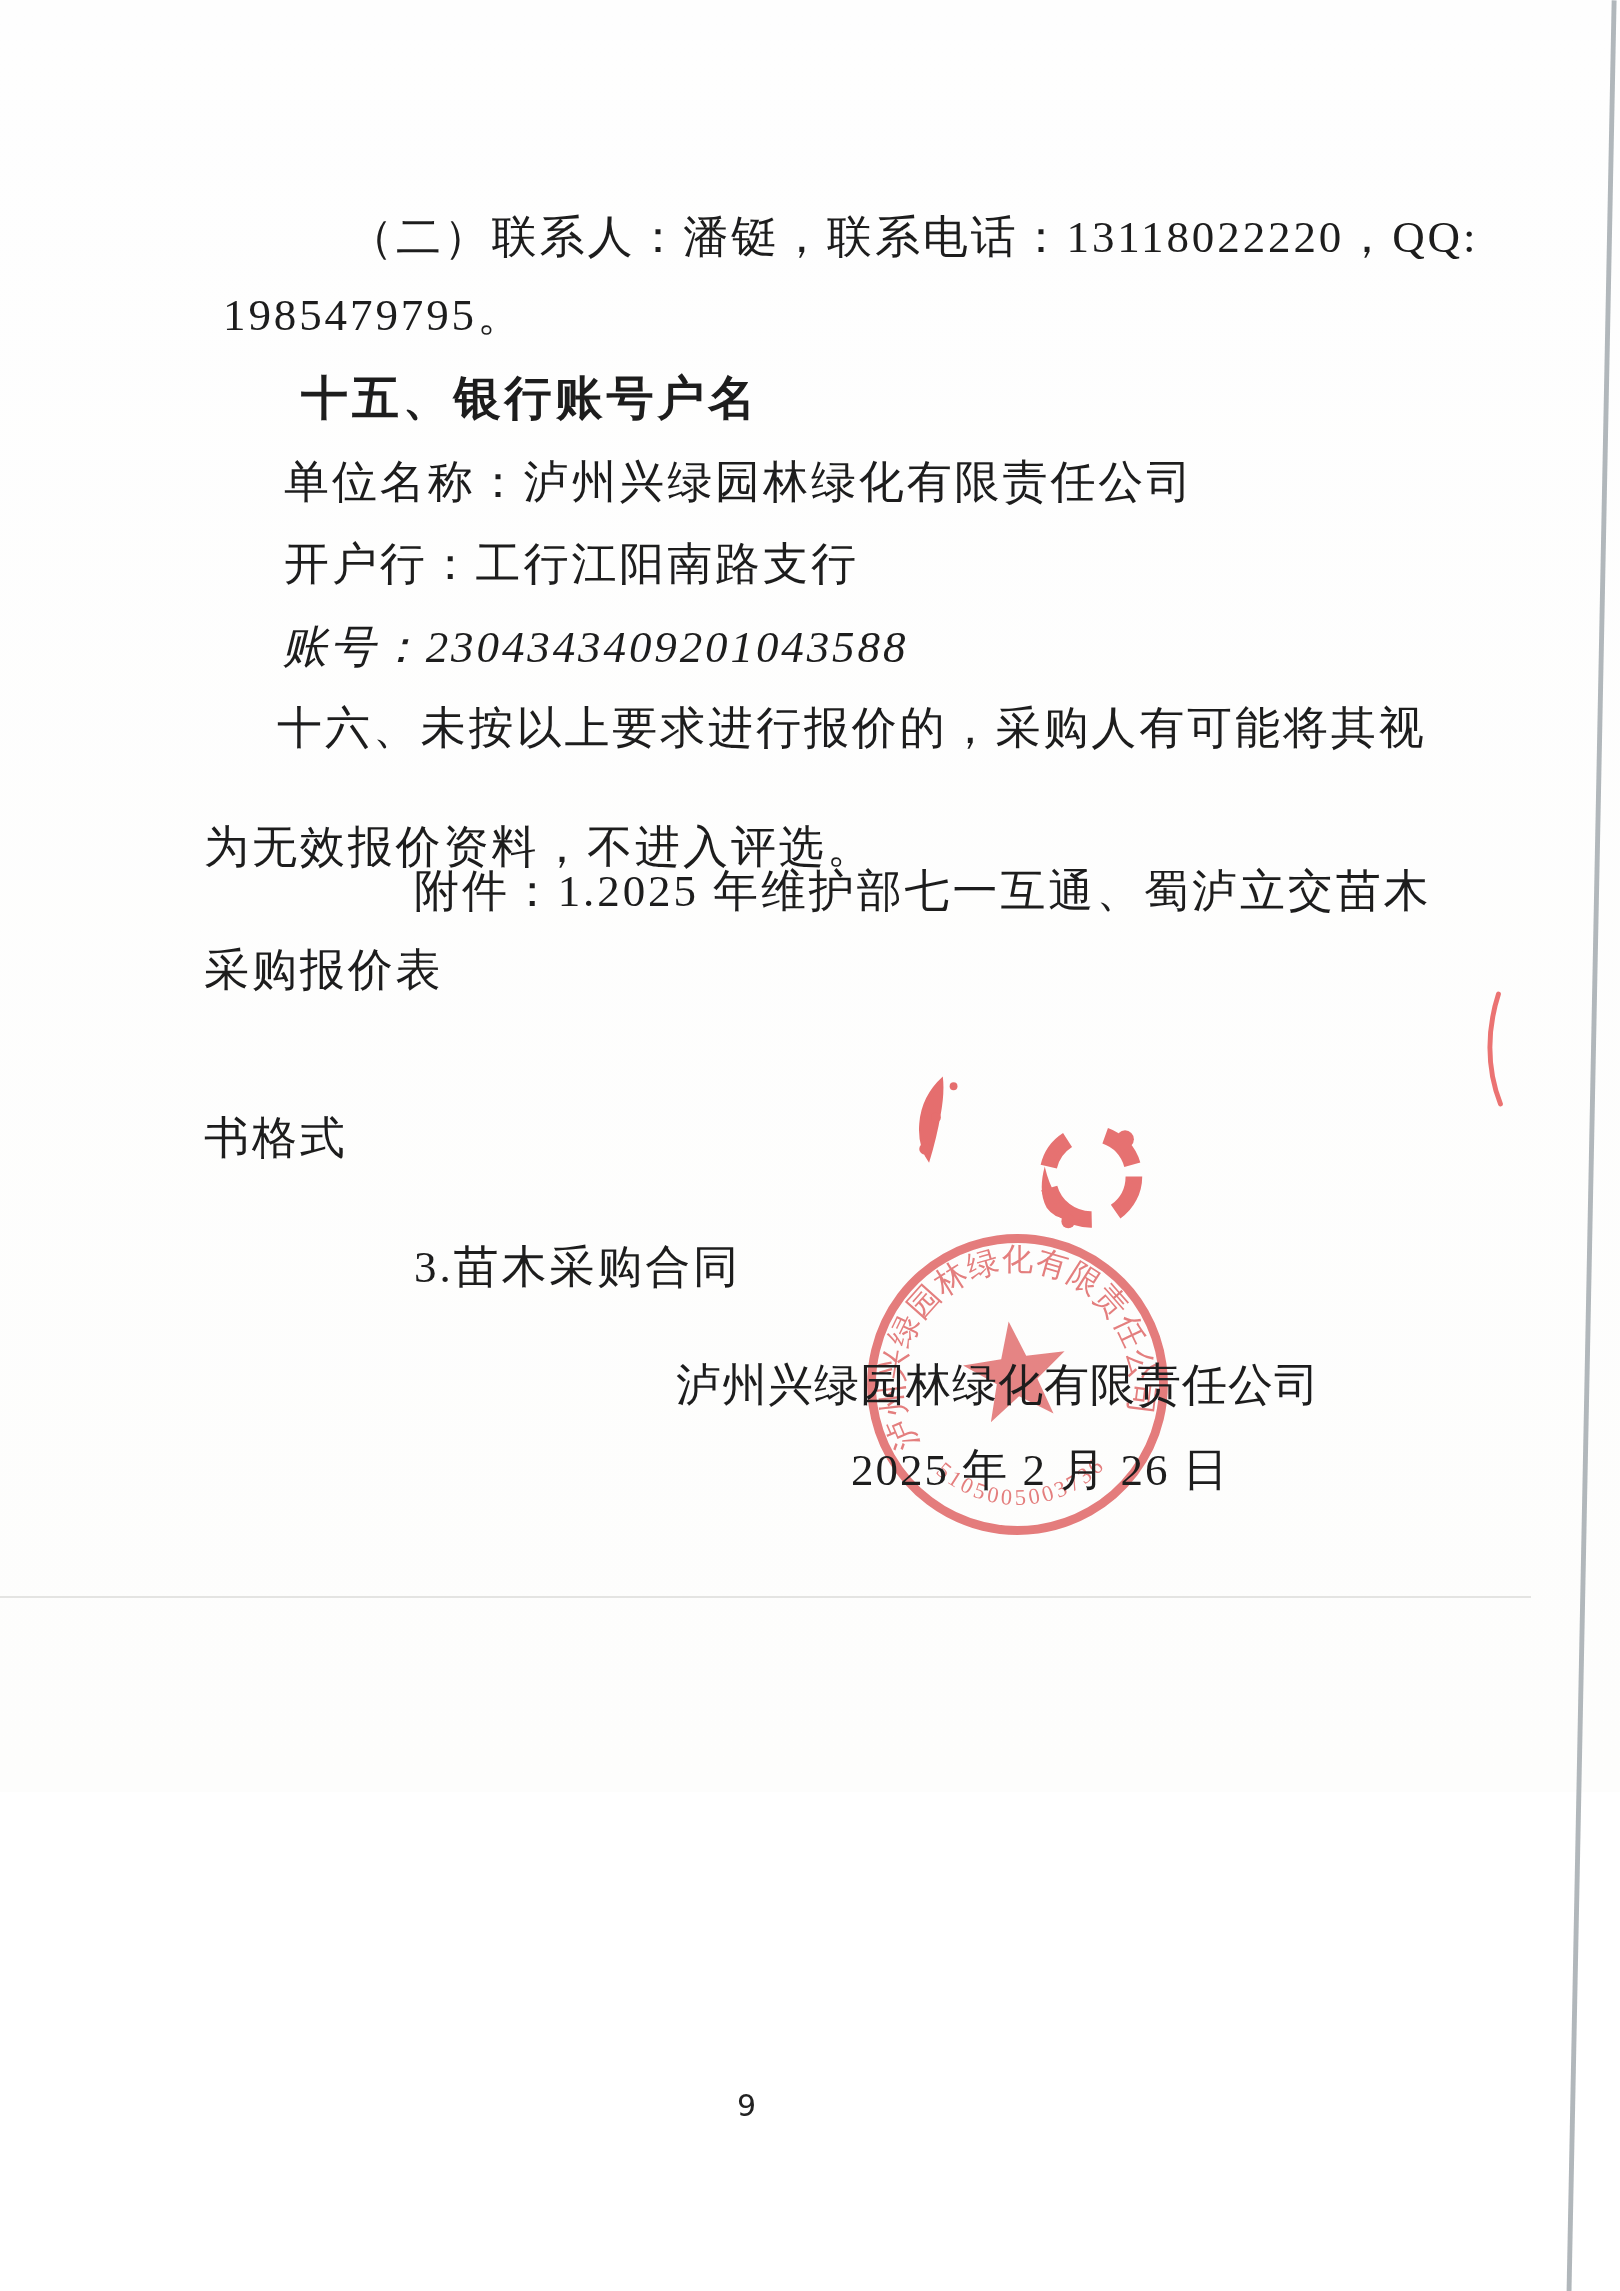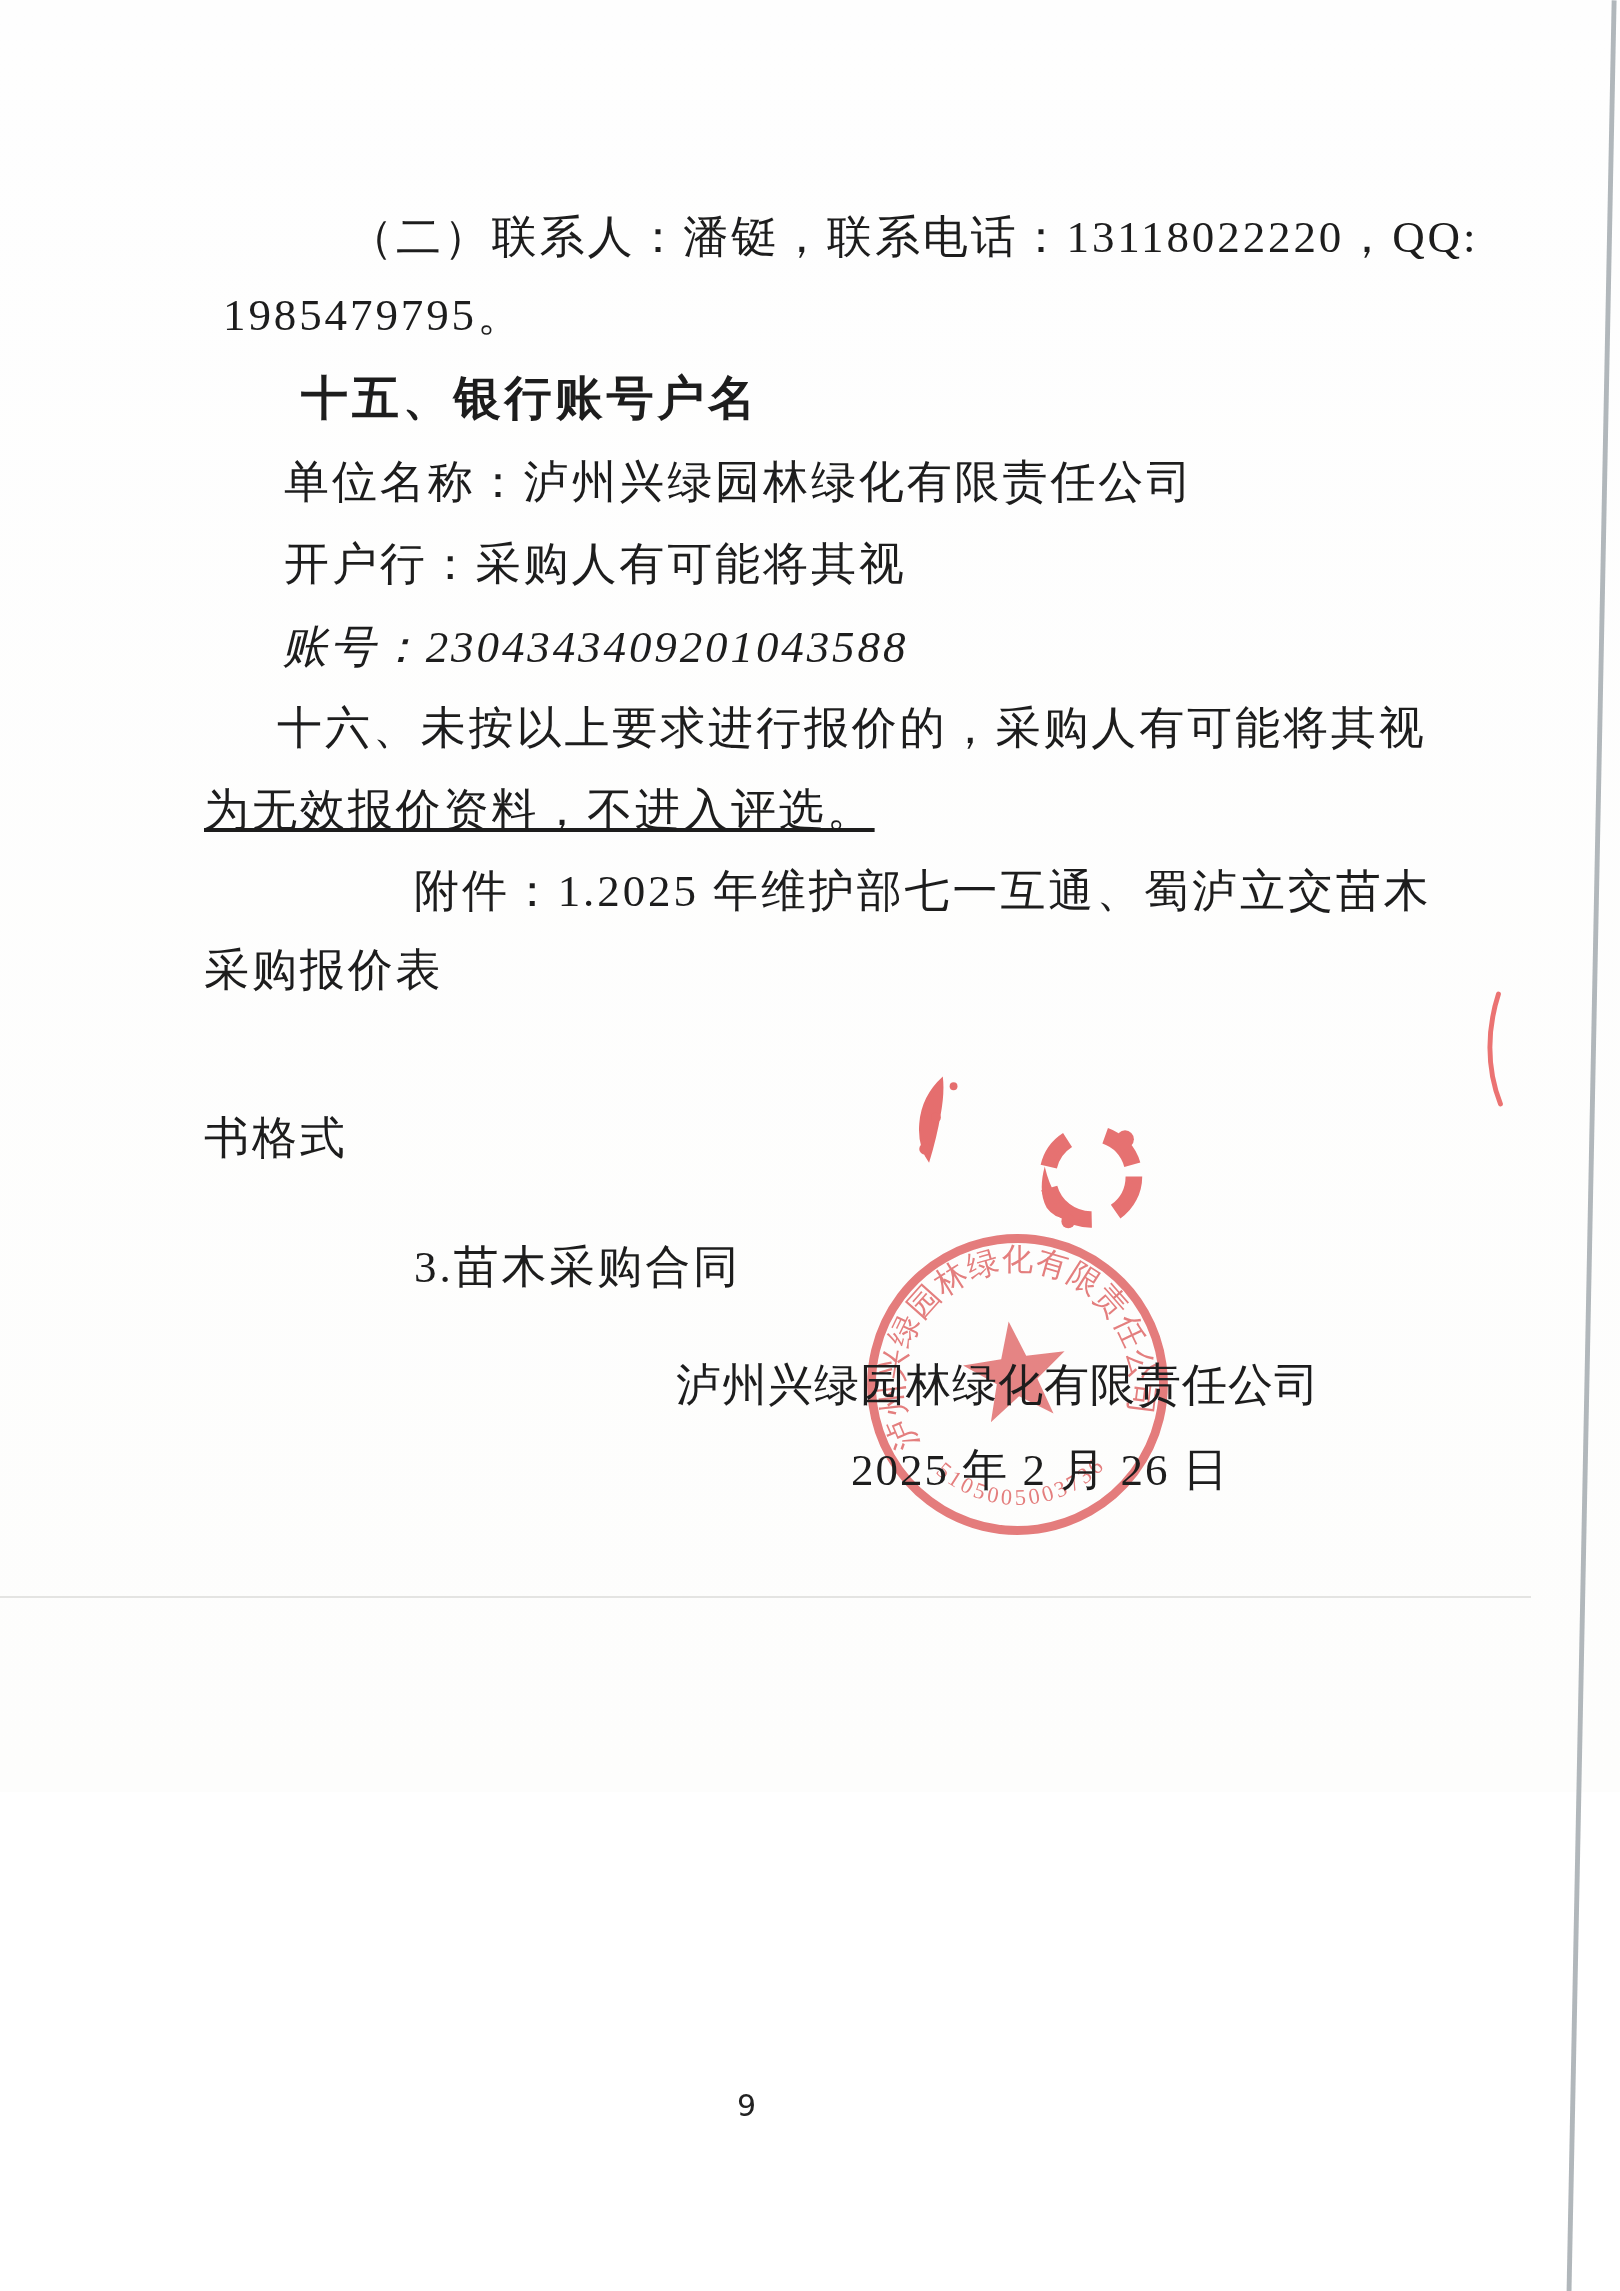--- a/index.html
+++ b/index.html
@@ -23,21 +23,21 @@
     line-height:1.2;
   }
   .bold{font-weight:400;}
   .l1 {left:348px;top:210px;}
   .l2 {left:223px;top:288px;}
   .l3 {left:301px;top:370px;font-size:47px;font-weight:700;letter-spacing:3.9px;}
   .l4 {left:284px;top:455px;}
   .l5 {left:284px;top:537px;}
   .l6 {left:282px;top:620px;font-style:italic;}
   .l7 {left:277px;top:701px;}
-  .l8 {left:204px;top:783px;text-decoration:underline;}
+  .l8 {left:204px;top:820px;}
   .l9 {left:414px;top:864px;}
   .l10{left:204px;top:943px;}
   .l11{left:414px;top:1027px;}
   .l12{left:204px;top:1111px;}
   .l13{left:414px;top:1192px;margin-top:48px;}
   .l14{left:676px;top:1358px;letter-spacing:1px;z-index:3;}
   .l15{left:851px;top:1443px;letter-spacing:2px;z-index:3;}
   .seal-wrap{
     position:absolute;left:849px;top:1216px;width:337px;height:337px;
     transform:rotate(-8deg);
@@ -86,21 +86,21 @@
 
     <line x1="1647" y1="0" x2="1601" y2="2338" stroke="#a9b0b4" stroke-width="5" opacity="0.9"></line>
   </svg>
 
   <div class="faint-rule"></div>
 
   <div class="line l1">（二）联系人：潘铤，联系电话：13118022220，QQ:</div>
   <div class="line l2">1985479795。</div>
   <div class="line l3">十五、银行账号户名</div>
   <div class="line l4">单位名称：泸州兴绿园林绿化有限责任公司</div>
-  <div class="line l5">开户行：采购人有可能将其视</div>
+  <div class="line l5">开户行：工行江阳南路支行</div>
   <div class="line l6">账号：2304343409201043588</div>
   <div class="line l7"><span class="bold">十六、</span><span>未按以上要求进行报价的，采购人有可能将其视</span></div>
   <div class="line l8">为无效报价资料，不进入评选。</div>
   <div class="line l9">附件：1.2025 年维护部七一互通、蜀泸立交苗木</div>
   <div class="line l10">采购报价表</div>
   <div class="line l12">书格式</div>
   <div class="line l13">3.苗木采购合同</div>
   <div class="line l14">泸州兴绿园林绿化有限责任公司</div>
   <div class="line l15">2025 年 2 月 26 日</div>
 

